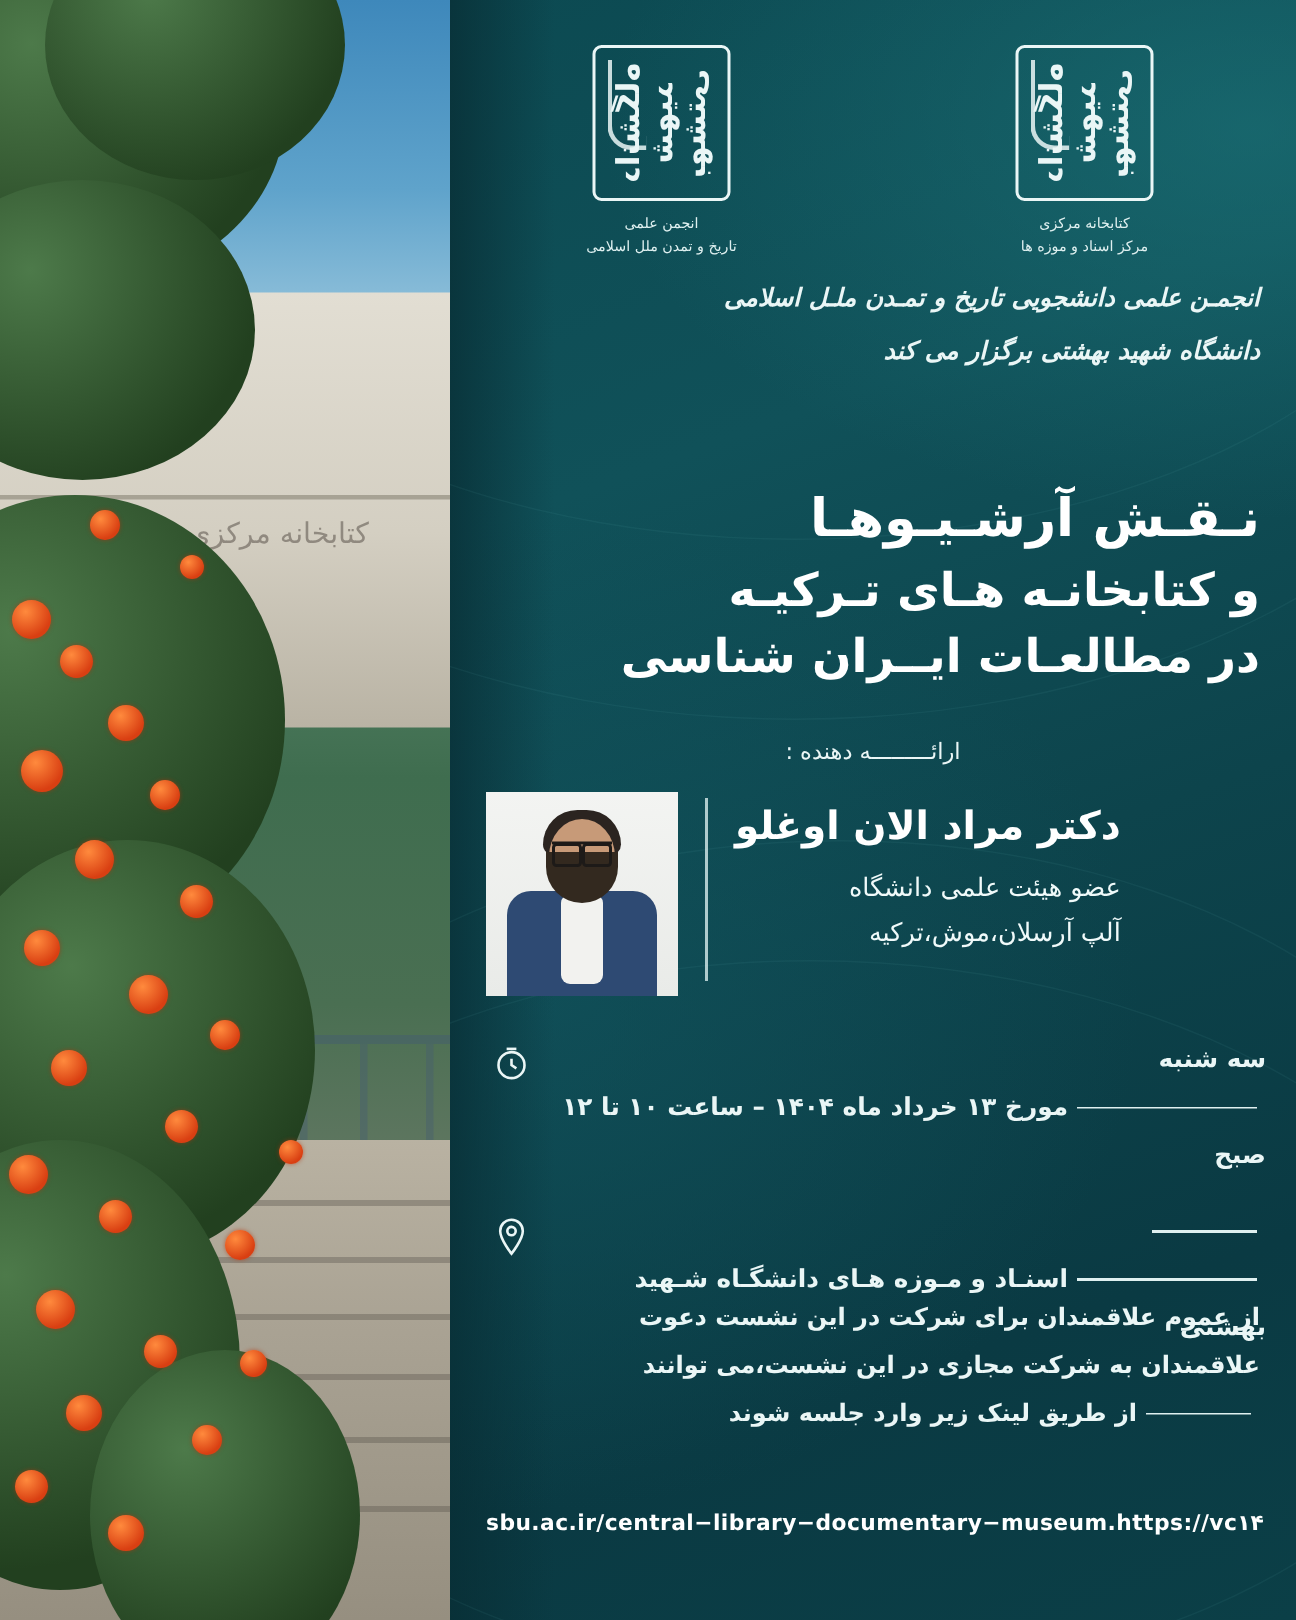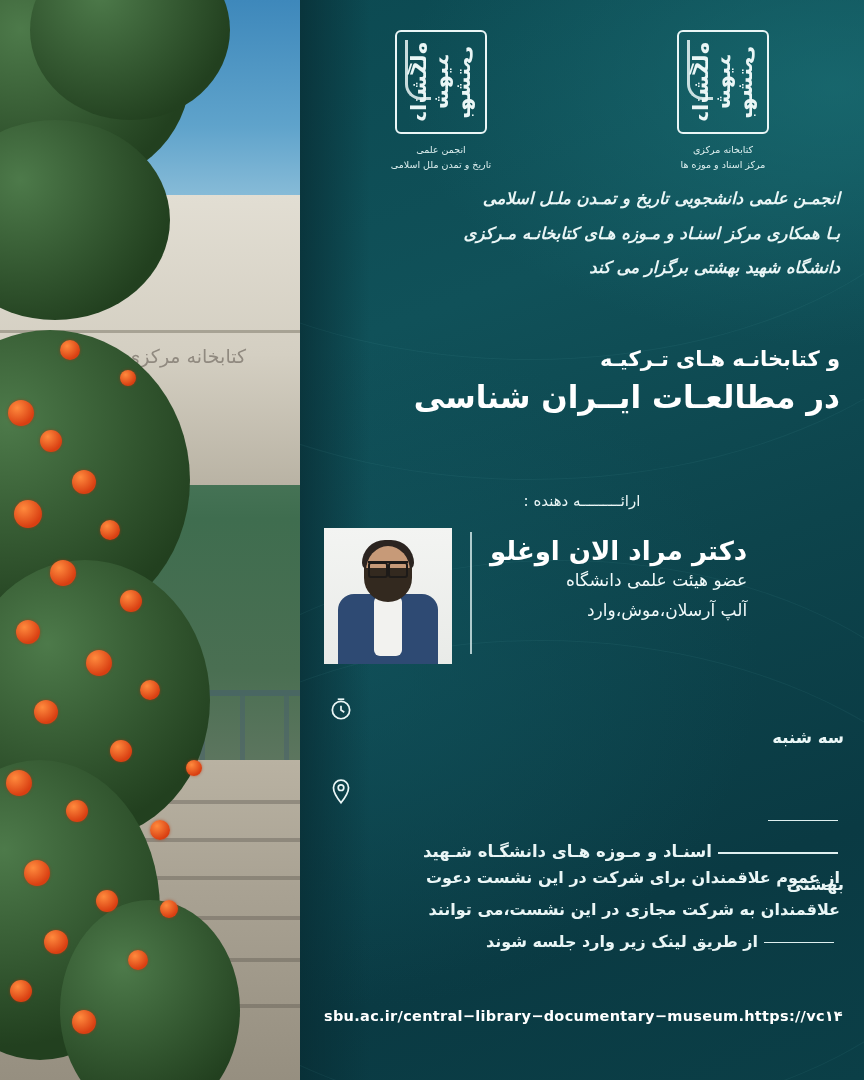--- a/index.html
+++ b/index.html
@@ -132,36 +132,36 @@
     font-size: 16.5px; line-height: 2.1; font-weight: 600;
     letter-spacing: .4px;
     font-style: italic;
   }
   .title {
     position: absolute; top: 322px; right: 24px; width: 516px;
     color: #ffffff; text-align: right; font-weight: 800;
     letter-spacing: .5px;
   }
   .title .l1 { font-size: 35px; line-height: 1.42; }
-  .title .l2 { font-size: 21px; line-height: 1.42; margin-top: 23px; }
+  .title .l2 { font-size: 31px; line-height: 1.42; }
   .title .l3 { font-size: 31px; line-height: 1.42; }
 
   .presenter-label {
     position: absolute; top: 492px; right: 24px; width: 516px;
     text-align: center; color: #eaf6f6; font-size: 15px; letter-spacing: 2px;
   }
 
   .speaker-row {
     position: absolute; top: 528px; right: 20px; width: 520px;
     display: flex; flex-direction: row-reverse; align-items: flex-start;
     gap: 14px;
   }
   .speaker-text { text-align: right; color: #fff; padding-top: 8px; }
   .speaker-name { font-size: 26px; font-weight: 800; letter-spacing: .5px; }
-  .speaker-aff { font-size: 17px; line-height: 1.75; margin-top: 0; color: #f0fafa; }
+  .speaker-aff { font-size: 17px; line-height: 1.75; margin-top: 12px; color: #f0fafa; }
   .speaker-divider {
     width: 2px; background: rgba(230,245,245,.75);
     align-self: stretch; margin: 4px 4px 10px 4px;
   }
   .speaker-photo {
     width: 128px; height: 136px;
     background: linear-gradient(180deg, #f3f4f2 0%, #e9ebe8 100%);
     position: relative; overflow: hidden; flex: none;
   }
   .sp-head {
@@ -196,21 +196,21 @@
     background: #f2f2ef; border-radius: 6px;
   }
 
   
   .info {
     position: absolute; top: 690px; right: 20px; width: 520px;
     color: #eaf6f6;
   }
   .info-row { display: flex; flex-direction: row-reverse; align-items: flex-start; gap: 12px; margin-bottom: 18px; }
   .info-icon { width: 34px; flex: none; display: flex; justify-content: center; padding-top: 6px; }
-  .info-text { text-align: right; font-size: 16.5px; line-height: 1.95; font-weight: 600; flex: 1; margin-top: 32px; }
+  .info-text { text-align: right; font-size: 16.5px; line-height: 1.95; font-weight: 600; flex: 1; }
   .dash { display: inline-block; width: 120px; height: 1.5px; background: #dff0f0; vertical-align: middle; margin: 0 6px; }
   .dash.short { width: 70px; }
 
   .note {
     position: absolute; top: 862px; right: 24px; width: 516px;
     text-align: right; color: #eaf6f6; font-size: 16px; line-height: 2.0; font-weight: 600;
   }
   .link {
     position: absolute; top: 1008px; right: 24px; width: 516px;
     text-align: center; color: #ffffff; font-size: 14.5px; letter-spacing: .3px;
@@ -302,61 +302,62 @@
           <span>دانشگاه شهید بهشتی</span>
         </div>
         <div class="logo-cap">
           انجمن علمی<br>تاریخ و تمدن ملل اسلامی
         </div>
       </div>
     </div>
 
     <div class="intro">
       <div>انجمـن علمی دانشجویی تاریخ و تمـدن ملـل اسلامی</div>
-      <div>بـا همکاری مرکز اسنـاد و مـوزه هـای کتابخانـه مـرکزی</div>
       <div>دانشگاه شهید بهشتی برگزار می کند</div>
     </div>
 
     <div class="title">
+      <div class="l1">نـقـش آرشـیـوهـا</div>
       <div class="l2">و کتابخانـه هـای تـرکیـه</div>
       <div class="l3">در مطالعـات ایــران شناسی</div>
     </div>
 
     <div class="presenter-label">ارائـــــــــه دهنده :</div>
 
     <div class="speaker-row">
       <div class="speaker-photo">
         <div class="sp-body"></div>
         <div class="sp-shirt"></div>
         <div class="sp-hair"></div>
         <div class="sp-head"></div>
         <div class="sp-beard"></div>
         <div class="sp-glass"></div>
       </div>
       <div class="speaker-divider"></div>
       <div class="speaker-text">
         <div class="speaker-name">دکتر مراد الان اوغلو</div>
         <div class="speaker-aff">
           <div>عضو هیئت علمی دانشگاه</div>
-          <div>آلپ آرسلان،موش،وارد</div>
+          <div>آلپ آرسلان،موش،ترکیه</div>
         </div>
       </div>
     </div>
 
     <div class="info">
       <div class="info-row">
         <div class="info-icon">
           <svg width="26" height="26" viewBox="0 0 24 24" fill="none" stroke="#eaf6f6" stroke-width="1.6">
             <circle cx="12" cy="13" r="8"></circle>
             <path d="M12 9v4l3 2"></path>
             <path d="M9 3h6"></path>
           </svg>
         </div>
         <div class="info-text">
           <div>سه شنبه</div>
+          <div><span class="dash"></span><span>مورخ ۱۳ خرداد ماه ۱۴۰۴ – ساعت ۱۰ تا ۱۲ صبح</span></div>
         </div>
       </div>
 
       <div class="info-row">
         <div class="info-icon">
           <svg width="26" height="28" viewBox="0 0 24 26" fill="none" stroke="#eaf6f6" stroke-width="1.6">
             <path d="M12 2c-3.9 0-7 3.1-7 7 0 5.2 7 14 7 14s7-8.8 7-14c0-3.9-3.1-7-7-7z"></path>
             <circle cx="12" cy="9" r="2.6"></circle>
           </svg>
         </div>

